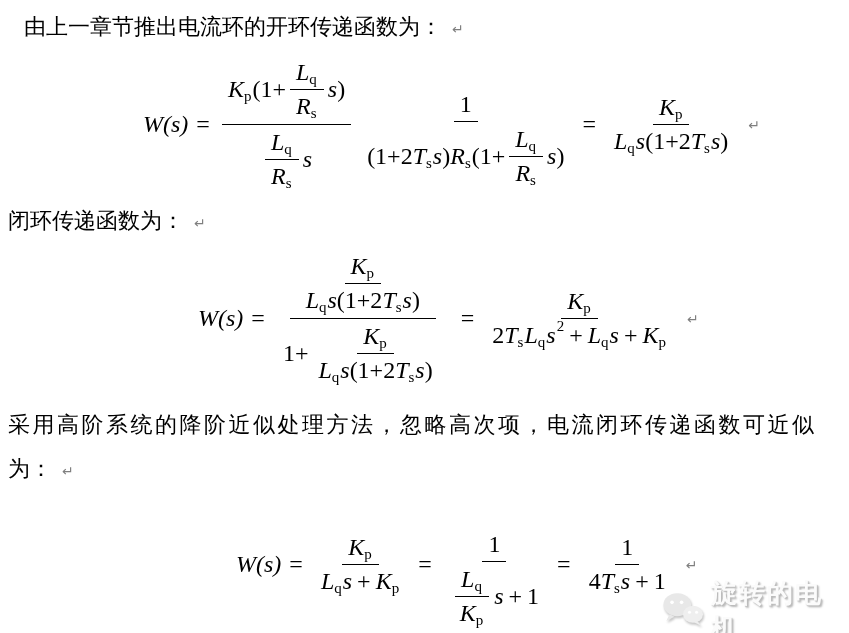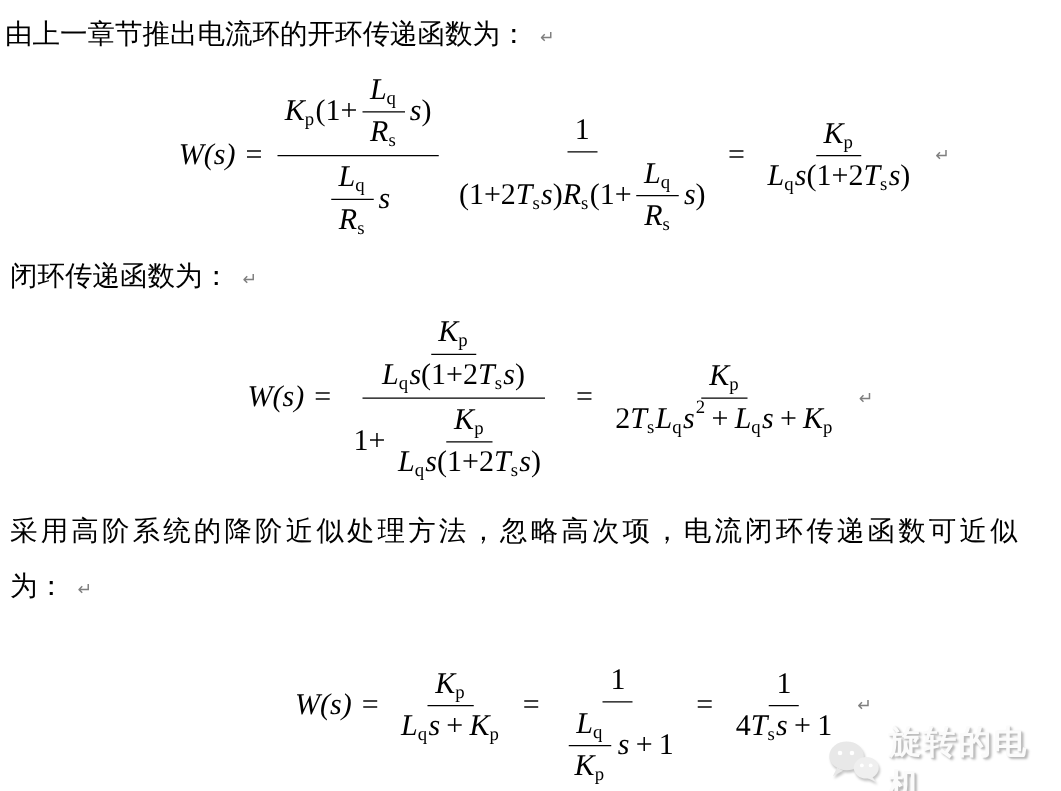--- a/index.html
+++ b/index.html
@@ -76,21 +76,21 @@
     font-size:26px; font-weight:700;
     letter-spacing:2px;
     color:#fbfbfb;
     text-shadow:2px 2px 2px #b9b9b9, 1px 1px 1px #c9c9c9;
   }
   .wm-icon svg { filter:drop-shadow(1.5px 2px 1px #c4c4c4); }
 </style>
 </head>
 <body>
 
-<div class="para" style="left:4px; top:12px;">
+<div class="para" style="left:24px; top:12px;">
   <span>由上一章节推出电流环的开环传递函数为：</span><span class="pil">↵</span>
 </div>
 
 <div class="eq" style="left:143px; top:57px;">
   <span class="v">W(s)</span>
   <span class="op">=</span>
   <span class="fr">
     <span class="nu">
       <span class="v">K</span>
         <span class="sb">p</span>

